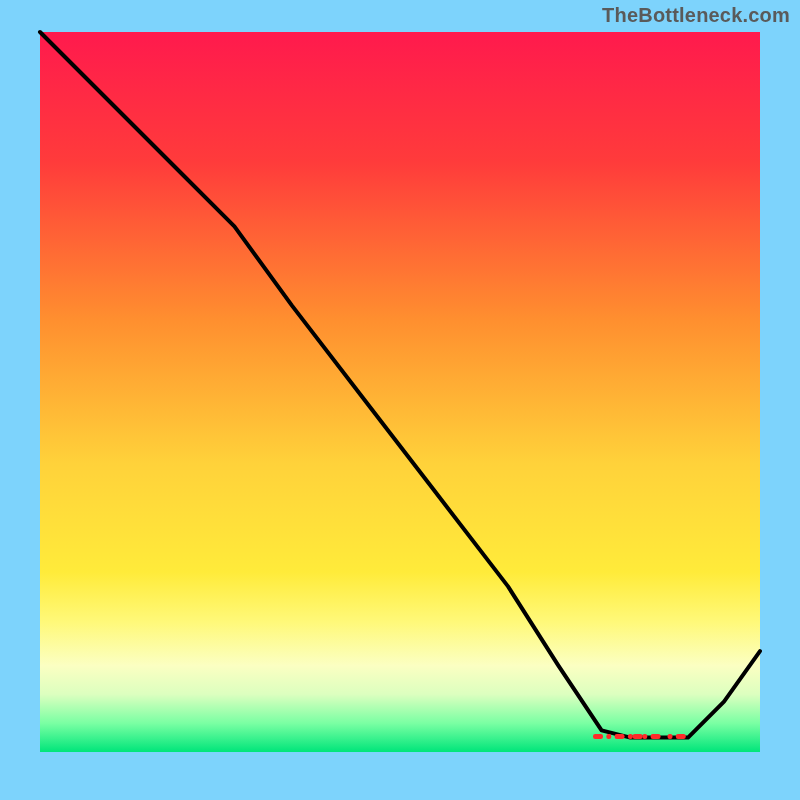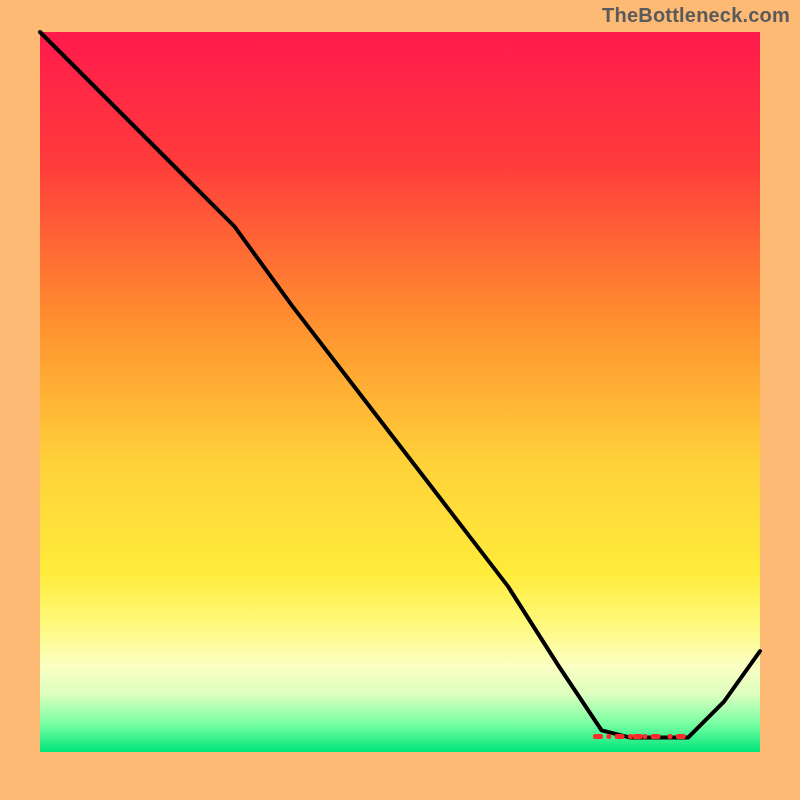--- a/index.html
+++ b/index.html
@@ -8,21 +8,21 @@
     width: 800px;
     height: 800px;
     background: #000;
     font-family: Arial, Helvetica, sans-serif;
     overflow: hidden;
   }
   .stage {
     position: relative;
     width: 800px;
     height: 800px;
-    background: #fdba74;
+    background: #7dd3fc;
   }
   .watermark {
     position: absolute;
     top: 4px;
     right: 10px;
     color: #5a5a5a;
     font-size: 20px;
     font-weight: 600;
     letter-spacing: 0.2px;
     user-select: none;

